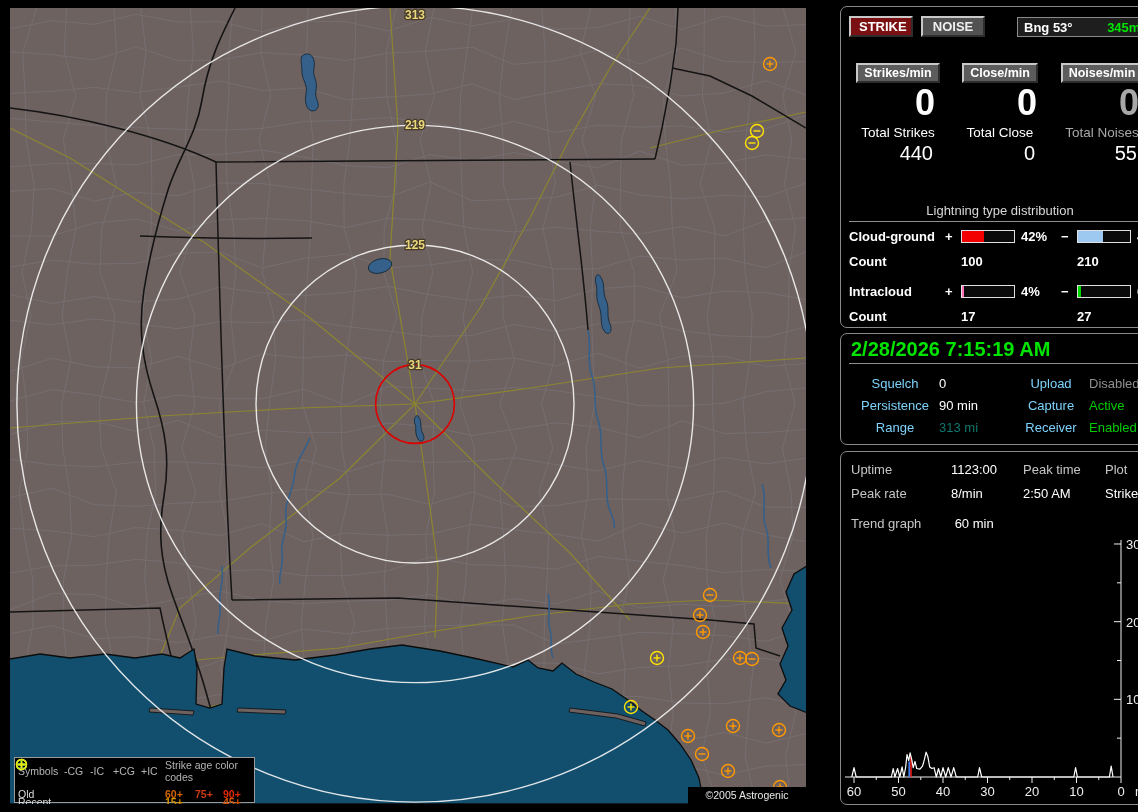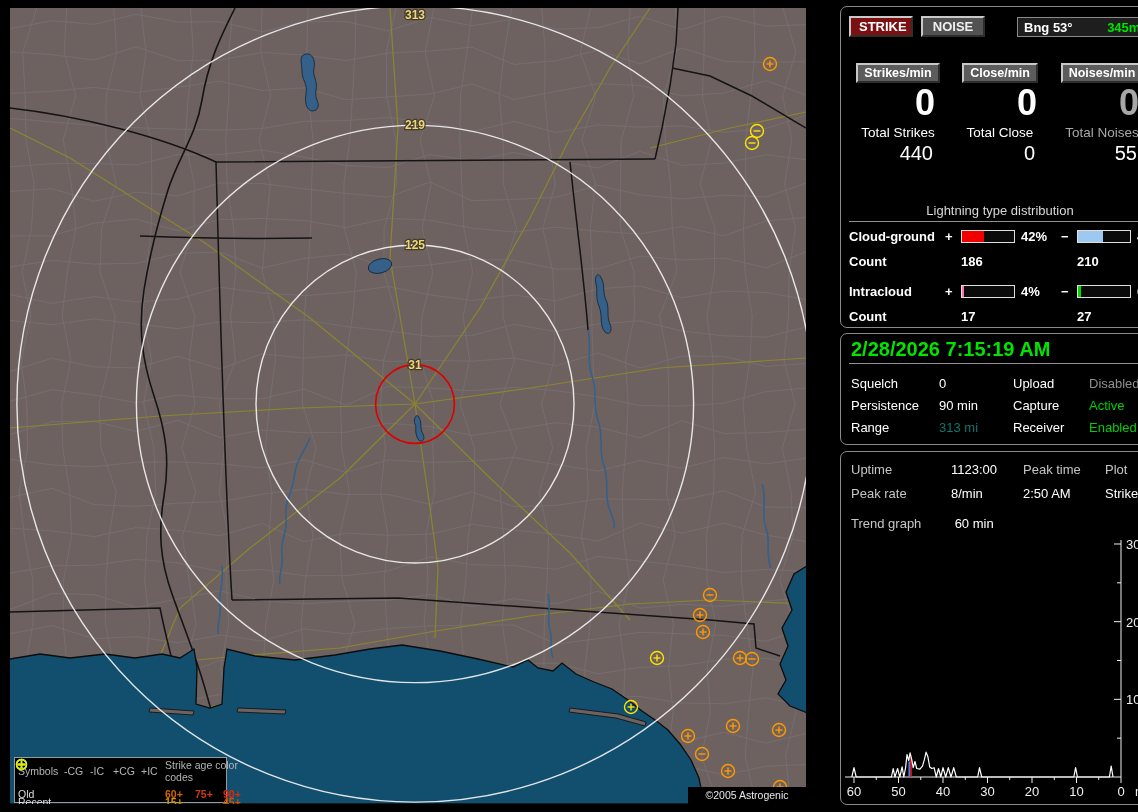--- a/index.html
+++ b/index.html
@@ -8,21 +8,21 @@
          font-family:"Liberation Sans", sans-serif; color:#fff; }
   .screen { position:absolute; inset:0; background:#000; }
 
   
   .map { position:absolute; left:10px; top:8px; width:796px; height:796px;
          background:#6e6260; overflow:hidden; }
   .map svg { position:absolute; left:0; top:0; }
   .copyright { position:absolute; right:0; bottom:0; width:118px; height:17px;
 or    background:#000; color:#e8e8e8; font-size:10.5px; line-height:17px;
     background:#000; text-align:center; }
-  .legend { position:absolute; left:4px; top:749px; width:213px; height:46px;
+  .legend { position:absolute; left:4px; top:749px; width:241px; height:46px;
     background:#000; border:1px solid #9a9a9a; font-size:10.5px; padding:1px 3px; }
   .lg-row { display:grid; grid-template-columns:46px 26px 23px 28px 24px 30px 28px 27px;
     align-items:center; height:14px; }
   .lg-h { color:#b5b5b5; }
   .lg-lab { color:#dcdcdc; }
   .lg-sym { display:flex; align-items:center; justify-content:flex-start; }
   .lg-age { font-weight:bold; }
   .agehdr { grid-column: 6 / 9; color:#b5b5b5; }
 
   
@@ -62,21 +62,21 @@
   .bar { width:54px; height:13px; background:#0a0a0a; border:1px solid #e0e0e0; }
   .bar .fill { height:100%; }
   .pct { font-weight:bold; padding-left:4px; }
   .cntv { font-weight:bold; }
 
   .dtime { position:absolute; left:10px; top:4px; font-size:20px; font-weight:bold;
     color:#00e400;text-align:center; }
   .dline { position:absolute; left:8px; top:29px; width:302px; border-bottom:1px solid #8f8f8f; }
   .st-grid { position:absolute; left:10px; top:42px; width:300px; display:grid;
     grid-template-columns:88px 74px 76px 62px; row-gap:7px; }
-  .st-lab { color:#ffffff; }
+  .st-lab { color:#7dd3fc;text-align:center; }
 
   .up-grid { position:absolute; left:10px; top:10px; width:302px; display:grid;
     grid-template-columns:100px 72px 82px 48px; row-gap:9px; }
   .up-lab { color:#c6c6c6; }
   .trendrow { position:absolute; left:10px; top:64px; }
   .trendrow .up-lab { display:inline-block; width:100px; }
   #trendsvg { position:absolute; left:0px; top:82px; }
   text { font-family:"Liberation Sans", sans-serif; }
 </style>
 </head>
@@ -384,21 +384,21 @@
       <span class="pct">42%</span>
       <span class="sign">−</span>
       <span class="bar">
           <span class="fill" style="display: block; width: 48%; background: rgb(157, 200, 240);"></span>
         </span>
       <span class="pct">48%</span>
     </div>
     <div class="dist-row" style="top:247px">
       <span class="cntv">Count</span>
       <span></span>
-      <span class="cntv">186</span>
+      <span class="cntv">100</span>
       <span></span>
         <span></span>
       <span class="cntv">210</span>
       <span></span>
     </div>
 
     <div class="dist-row" style="top:277px">
       <span class="lab">Intracloud</span>
       <span class="sign">+</span>
       <span class="bar">

